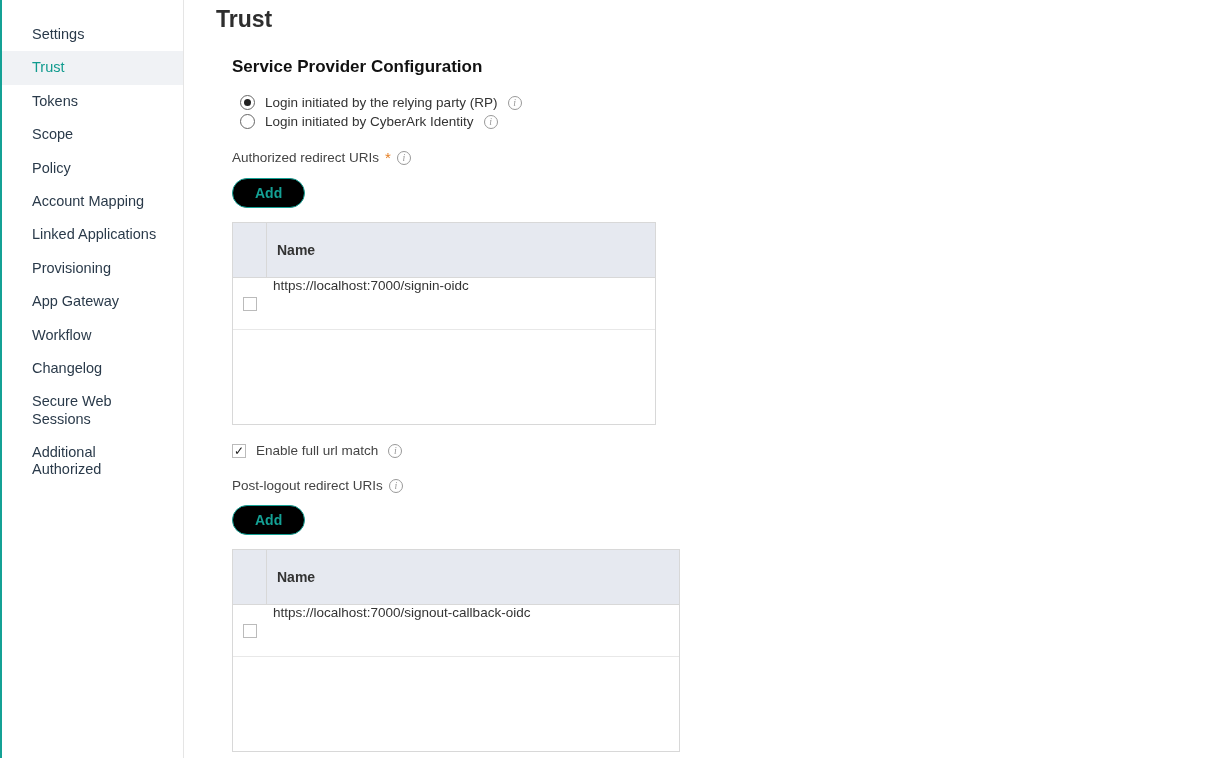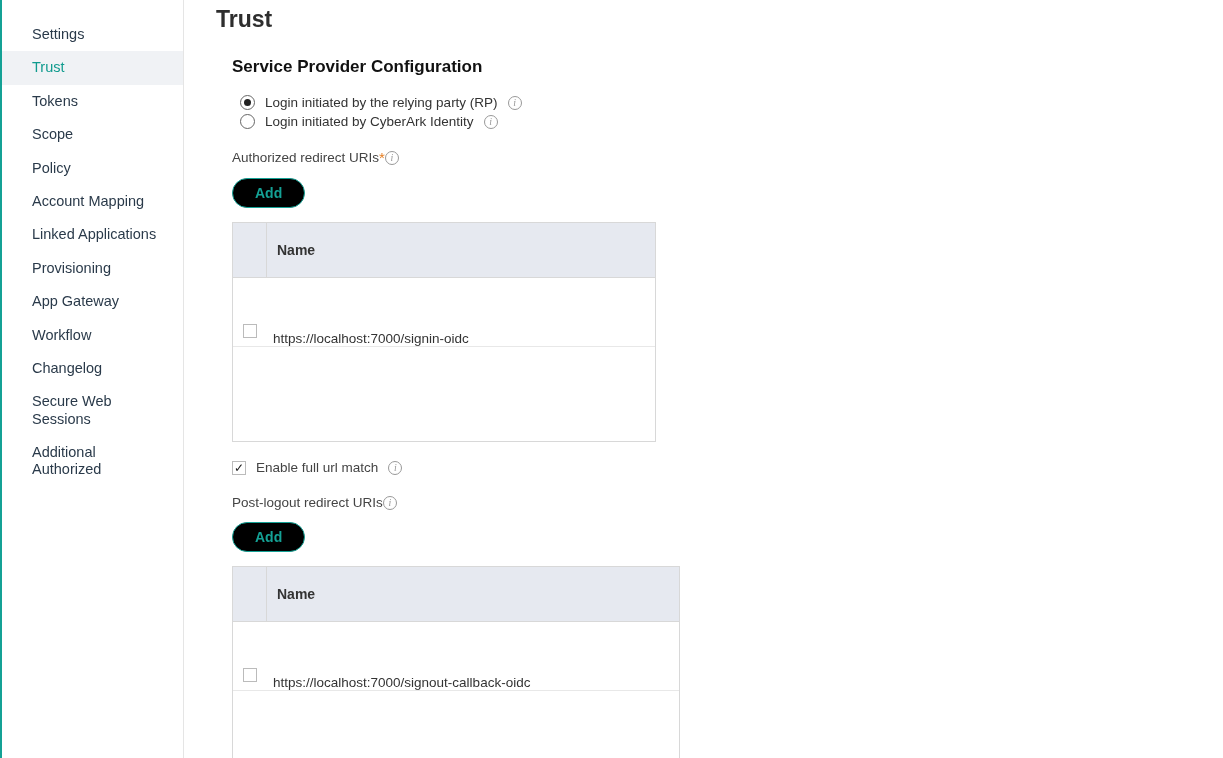--- a/index.html
+++ b/index.html
@@ -64,21 +64,21 @@
       background: #222;
     }
     .info-icon {
       width: 14px; height: 14px; border-radius: 50%;
       border: 1px solid #999; color: #999;
       display: inline-flex; align-items: center; justify-content: center;
       font-size: 10px; font-style: italic; font-family: Georgia, serif;
       line-height: 1; cursor: default; flex-shrink: 0;
     }
     .field-label-row {
-      display: flex; align-items: center; 
+      display: flex; align-items: center; gap: 6px;
       margin-top: 20px; font-size: 13.5px; color: #444;
     }
     .req-asterisk { color: #e67e22; font-size: 15px; }
     .pill-btn {
       display: inline-block;
       border: 1px solid #14a195;
       color: #14a195;
       background: #000000;
       border-radius: 20px;
       padding: 6px 22px;
@@ -105,24 +105,23 @@
       display: flex; align-items: center; justify-content: center;
       border-right: 1px solid #d8d8d8;
       height: 100%;
     }
     .uri-table-namecol {
       padding-left: 10px;
       font-weight: 600;
       color: #333;
     }
     .uri-table-row {
-      display: flex; align-items: flex-end;
-      height: 32px;
+      display: flex; align-items: flex-start;
+      height: 52px;
       border-bottom: 1px solid #e8e8e8;
-      margin-top: 37px;
     }
     .uri-table-row .uri-table-checkcol { border-right: none; }
     .uri-table-row .uri-value {
       padding-left: 6px; color: #333; font-size: 13.5px;
     }
     .uri-table-pad { height: 94px; }
     .checkbox {
       width: 14px; height: 14px; border: 1px solid #bbb; background: #fff;
       display: inline-flex; align-items: center; justify-content: center;
       cursor: pointer; flex-shrink: 0;

